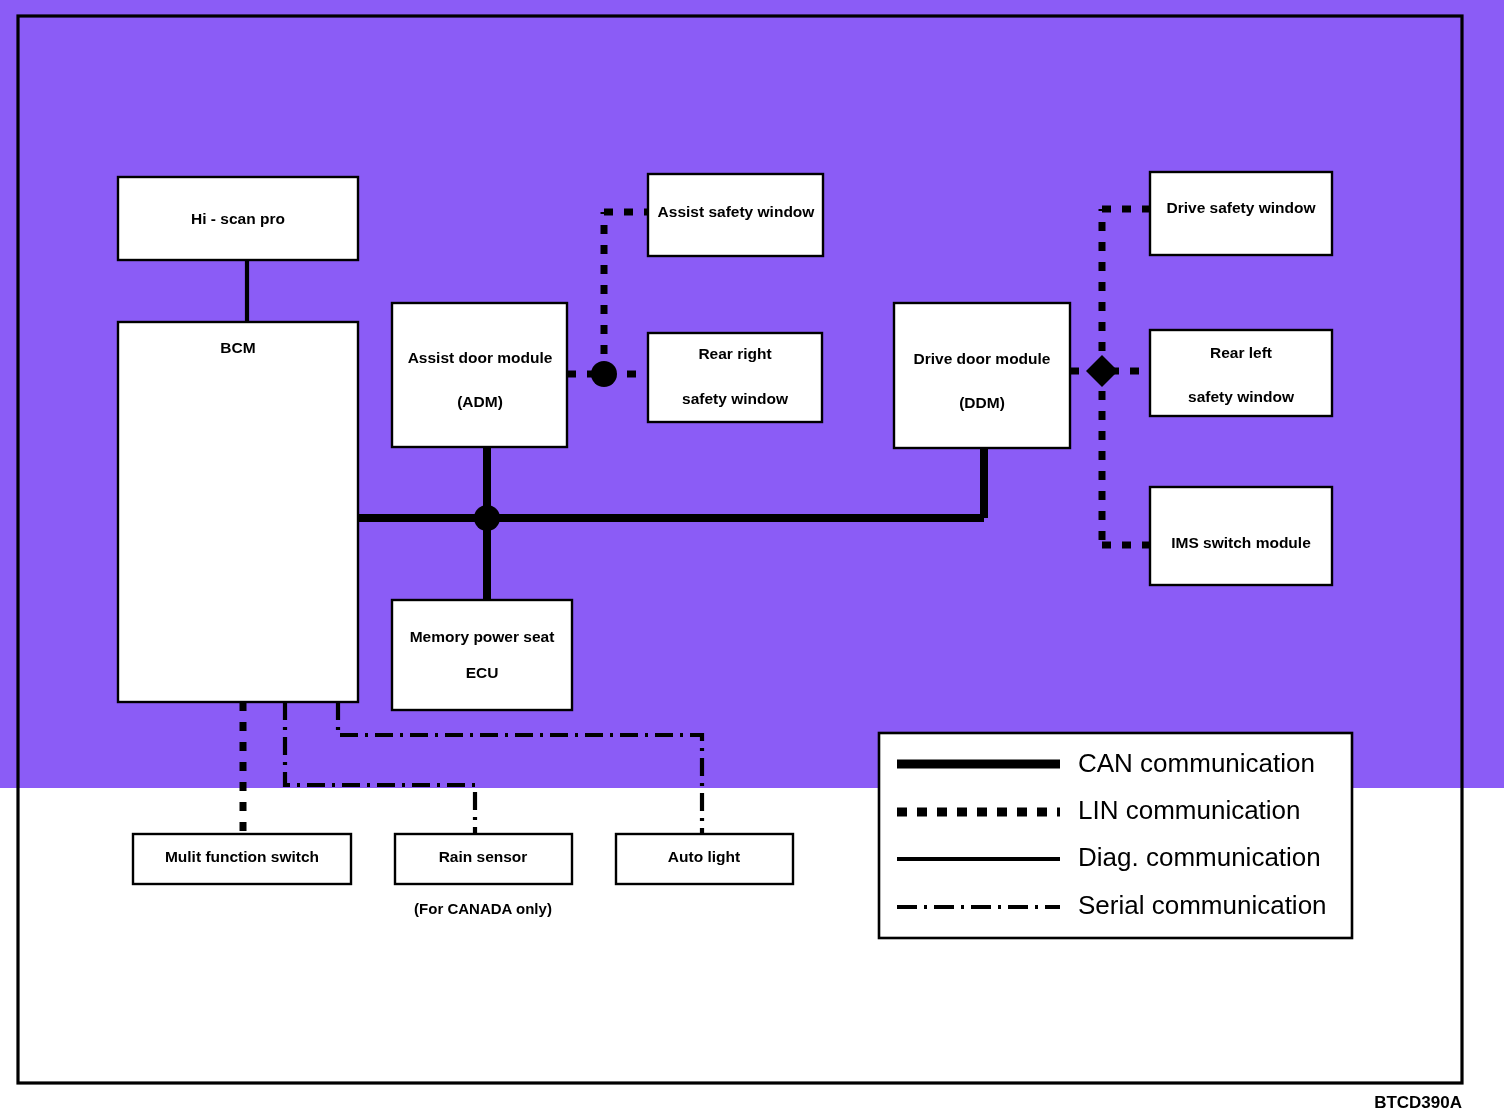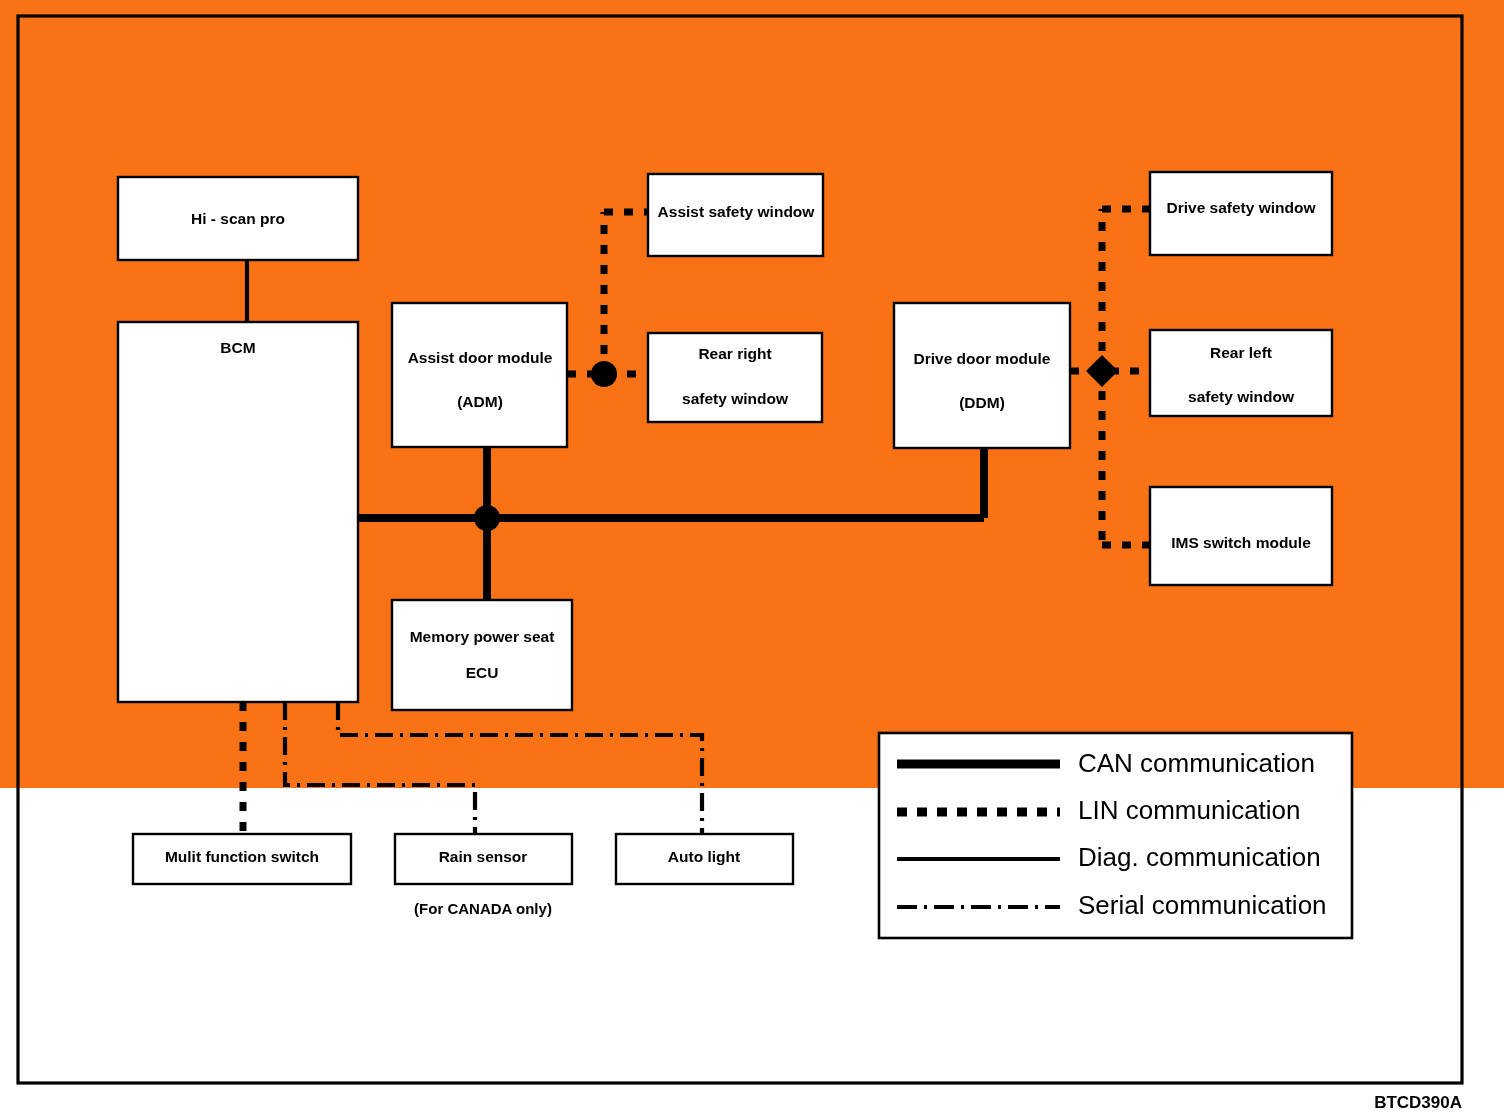--- a/index.html
+++ b/index.html
@@ -1,17 +1,17 @@
 <!DOCTYPE html>
 <html><head>
 <meta charset="utf-8">
 <style>
   html,body{margin:0;padding:0;background:#ffffff;}
   body{width:1504px;height:1120px;font-family:"Liberation Sans",sans-serif;overflow:hidden;}
-  #stage{position:relative;width:1504px;height:788px;background:#f97316;}
+  #stage{position:relative;width:1504px;height:788px;background:#8b5cf6;}
   svg#diagram{position:absolute;left:0;top:0;width:1504px;height:1120px;}
   .box-rect{fill:#ffffff;stroke:#000000;stroke-width:2.4;}
   .frame-rect{fill:none;stroke:#000000;stroke-width:3.2;}
   .legend-rect{fill:#ffffff;stroke:#000000;stroke-width:2.6;}
   .can-line{stroke:#000000;stroke-width:8;fill:none;stroke-linecap:butt;}
   .lin-line{stroke:#000000;stroke-width:7;fill:none;stroke-dasharray:9 11;stroke-linecap:butt;}
   .diag-line{stroke:#000000;stroke-width:4.2;fill:none;}
   .serial-line{stroke:#000000;stroke-width:4.2;fill:none;stroke-dasharray:18 7 3 7;}
   .node-dot{fill:#000000;}
   .lbl{font-family:"Liberation Sans",sans-serif;font-size:15.5px;font-weight:bold;fill:#000000;text-anchor:middle;dominant-baseline:middle;}

